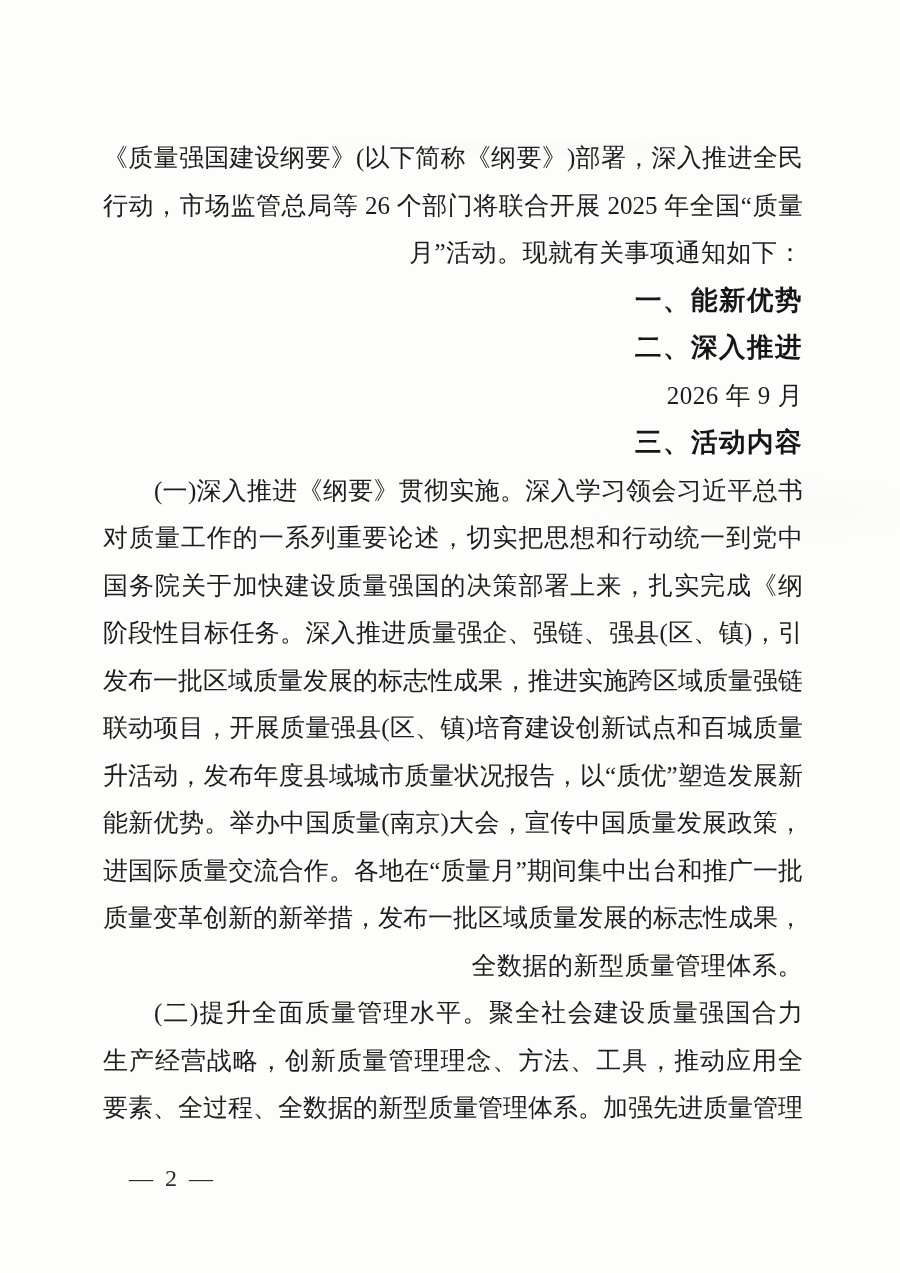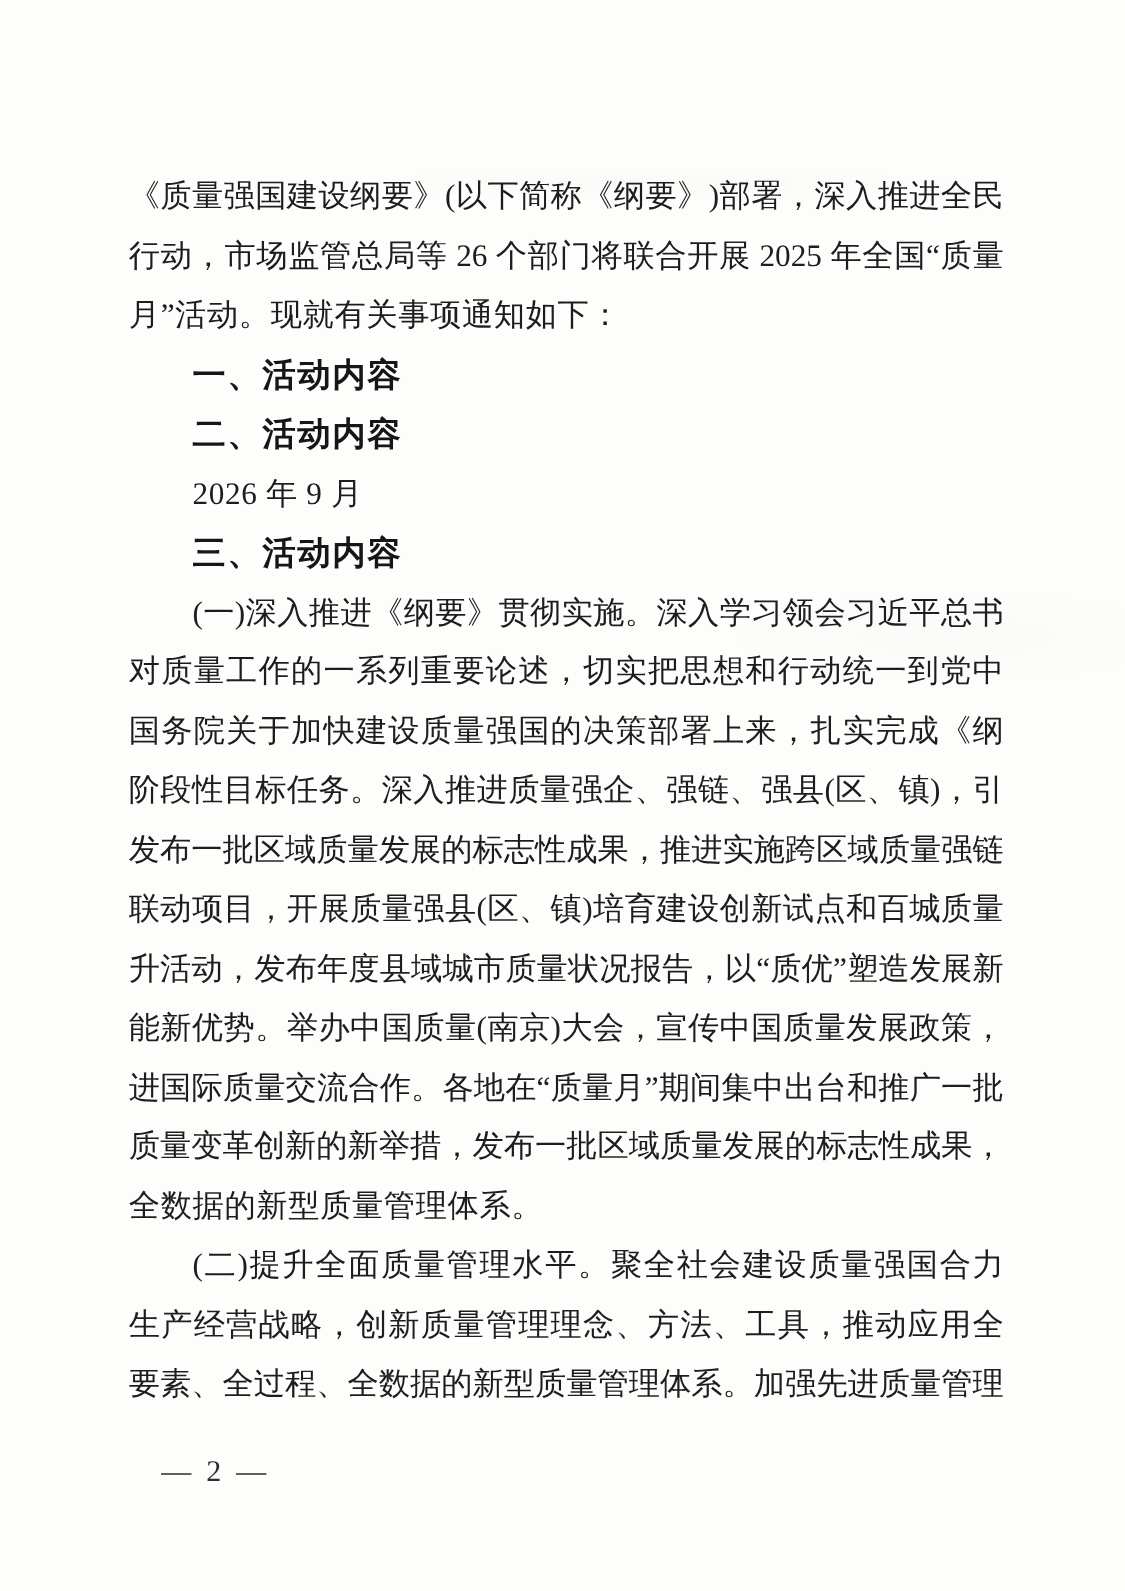--- a/index.html
+++ b/index.html
@@ -33,20 +33,21 @@
     width: 700px;
   }
   .line {
     height: 47.5px;
     line-height: 47.5px;
     font-family: "Liberation Serif", serif;
     font-size: 25px;
     letter-spacing: 0.5px;
     color: #1d1d1d;
     white-space: nowrap;
+    text-align: right;
   }
   .just {
     white-space: normal;
     letter-spacing: normal;
     text-align: justify;
     text-align-last: justify;
     text-justify: inter-character;
     overflow: hidden;
   }
   .indent { padding-left: 51px; }
@@ -72,22 +73,22 @@
 </head>
 <body>
 
 <div class="sheet">
   <div class="scan-noise"></div>
 
   <div class="content">
     <div class="line just">《质量强国建设纲要》(以下简称《纲要》)部署，深入推进全民质量</div>
     <div class="line just">行动，市场监管总局等 26 个部门将联合开展 2025 年全国“质量</div>
     <div class="line">月”活动。现就有关事项通知如下：</div>
-    <div class="line head indent">一、活动内容</div>
-    <div class="line head indent">二、活动内容</div>
+    <div class="line head indent">一、能新优势</div>
+    <div class="line head indent">二、深入推进</div>
     <div class="line indent">2026 年 9 月</div>
     <div class="line head indent">三、活动内容</div>
     <div class="line just indent">(一)深入推进《纲要》贯彻实施。深入学习领会习近平总书记</div>
     <div class="line just">对质量工作的一系列重要论述，切实把思想和行动统一到党中央、</div>
     <div class="line just">国务院关于加快建设质量强国的决策部署上来，扎实完成《纲要》</div>
     <div class="line just">阶段性目标任务。深入推进质量强企、强链、强县(区、镇)，引导企</div>
     <div class="line just">发布一批区域质量发展的标志性成果，推进实施跨区域质量强链</div>
     <div class="line just">联动项目，开展质量强县(区、镇)培育建设创新试点和百城质量提</div>
     <div class="line just">升活动，发布年度县域城市质量状况报告，以“质优”塑造发展新动</div>
     <div class="line just">能新优势。举办中国质量(南京)大会，宣传中国质量发展政策，推</div>

